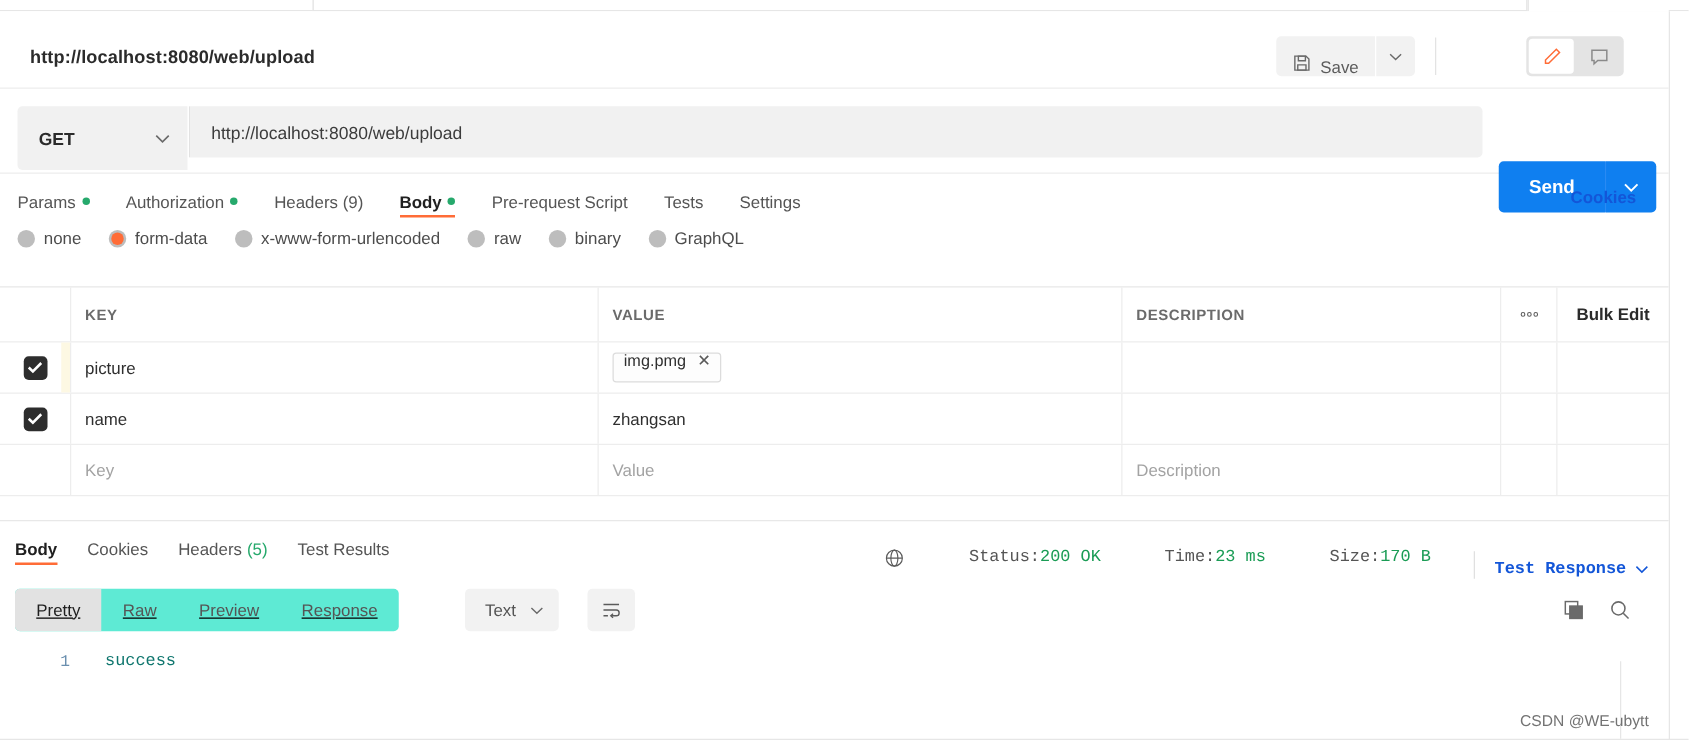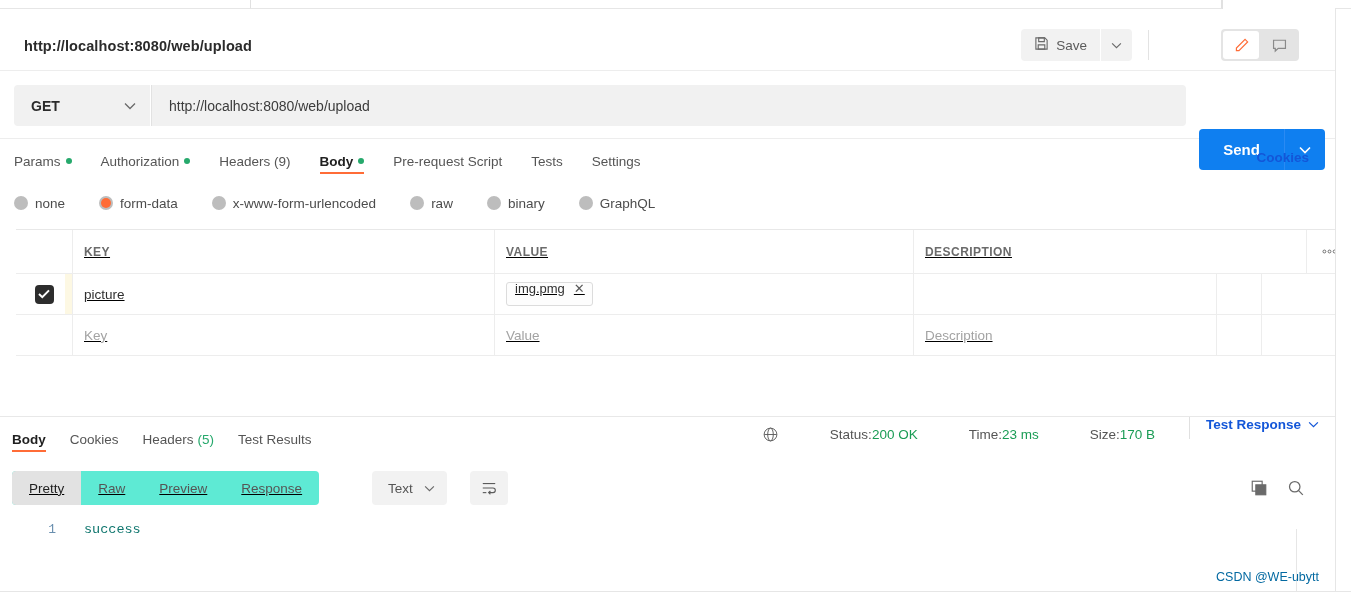--- a/index.html
+++ b/index.html
@@ -19,38 +19,38 @@
   .tabstrip .tseg.a { left:250px; width:972px; border-bottom:1px solid #e6e6e6; }
   .tabstrip .tseg.b { left:1222px; width:113px; border-right:none; }
 
   
   .reqhead { position:absolute; left:0; top:9px; width:1335px; height:62px;
              border-bottom:1px solid #ededed; background:#fff; }
   .req-title { position:absolute; left:24px; top:29px; font-size:14.5px;
                font-weight:bold; color:#2b2b2b; letter-spacing:.1px; }
 
   .savegroup { position:absolute; right:203px; top:20px; display:flex; height:32px; }
-  .save-btn { display:flex; align-items:center; gap:7px; height:32px; padding:0 13px;
+  .save-btn { display:flex; align-items:flex-end; gap:7px; height:32px; padding:0 13px;
               background:#f2f2f2; border-radius:4px 0 0 4px; color:#5b5b5b;
               font-size:13.5px; cursor:pointer; }
   .save-caret { width:31px; height:32px; background:#f2f2f2; border-radius:0 4px 4px 0;
                 margin-left:1px; display:flex; align-items:center; justify-content:center;
                 cursor:pointer; }
   .vsep { position:absolute; right:186px; top:21px; width:1px; height:30px; background:#e3e3e3; }
 
   .iconpair { position:absolute; right:36px; top:20px; display:flex; height:32px;
               background:#e4e4e4; border-radius:4px; padding:2px; gap:2px; }
   .ip-btn { width:36px; height:28px; border-radius:3px; display:flex;
             align-items:center; justify-content:center; cursor:pointer; }
   .ip-btn.active { background:#ffffff; }
 
   
   .urlrow { position:absolute; left:0; top:71px; width:1335px; height:68px;
             border-bottom:1px solid #ededed; }
-  .methodbox { position:absolute; left:14px; top:14px; width:136px; height:41px;
+  .methodbox { position:absolute; left:14px; top:14px; width:136px; height:51px;
                background:#f1f1f1; border-radius:4px 0 0 4px;
                display:flex; align-items:center; justify-content:space-between;
                padding:0 14px 0 17px; cursor:pointer; }
   .methodbox .m { font-size:14px; font-weight:bold; color:#2b2b2b; }
   .urlfield { position:absolute; left:151px; top:14px; width:1035px; height:41px;
               background:#f1f1f1; border-radius:0 4px 4px 0; border-left:1px solid #e2e2e2;
               display:flex; align-items:center; padding-left:17px;
               font-size:14px; color:#3c3c3c; cursor:text; }
   .sendgroup { position:absolute; left:1199px; top:14px; display:flex; height:41px;margin-top:44px; }
   .send-btn { width:85px; height:41px; background:#0f7ff0; border-radius:4px 0 0 4px;
@@ -68,31 +68,31 @@
           font-size:13.5px; color:#555; padding:10px 0 0 0; margin-right:29px;
           cursor:pointer; height:34px; }
   .rtab.active { color:#212121; font-weight:bold; }
   .rtab .ul { position:absolute; left:0; right:0; bottom:-1px; height:2.5px; background:#ff6c37; }
   .dotg { width:6px; height:6px; border-radius:50%; background:#26a96c; display:inline-block; }
   .cookies-link { position:absolute; right:26px; top:11px; font-size:13.5px;
                   color:#1356d8; font-weight:bold; cursor:pointer; }
 
   
   .radios { position:absolute; left:14px; top:183px; height:40px; display:flex;
-            align-items:center; gap:12px; }
+            align-items:flex-start; gap:0; }
   .radio { display:flex; align-items:center; gap:7px; margin-right:22px;
            font-size:13.5px; color:#4c4c4c; cursor:pointer; }
   .rdot { width:14px; height:14px; border-radius:50%; background:#bdbdbd; flex:none; }
   .radio.sel .rdot { background:#bdbdbd; position:relative; }
   .radio.sel .rdot::after { content:""; position:absolute; left:2px; top:2px;
                             width:10px; height:10px; border-radius:50%; background:#ff6c37; }
 
   
-  .kvtable { position:absolute; left:16px; top:229px; width:1335px;
-             border-top:1px solid #e8e8e8;text-decoration:underline; }
+  .kvtable { position:absolute; left:0; top:229px; width:1335px;
+             border-top:1px solid #e8e8e8; }
   .kvrow { display:flex; height:41px; border-bottom:1px solid #ededed; }
   .kvrow.hdr { height:44px; }
   .c-chk { width:57px; flex:none; border-right:1px solid #ededed;
            display:flex; align-items:center; justify-content:center; position:relative; }
   .c-key { width:422px; flex:none; border-right:1px solid #ededed;
            display:flex; align-items:center; padding-left:11px; }
   .c-val { width:419px; flex:none; border-right:1px solid #ededed;
            display:flex; align-items:center; padding-left:11px; }
   .c-desc { flex:1; display:flex; align-items:center; padding-left:11px; }
   .c-dots { width:45px; flex:none; border-left:1px solid #ededed;
@@ -115,21 +115,21 @@
   
   .respbar { position:absolute; left:0; top:416px; width:1335px; height:46px;
              border-top:1px solid #e8e8e8; }
   .resptabs { position:absolute; left:12px; top:0; display:flex; height:46px; }
   .ptab { position:relative; display:flex; align-items:center; gap:4px; font-size:13.5px;
           color:#555; margin-right:24px; padding-top:10px; height:34px; cursor:pointer; }
   .ptab.active { color:#1f1f1f; font-weight:bold; }
   .ptab .ul { position:absolute; left:0; right:0; bottom:-1px; height:2.5px; background:#ff6c37; }
   .cntg { color:#26a96c; }
   .respmeta { position:absolute; right:16px; top:0; height:46px; display:flex;
-              align-items:flex-start; gap:0; font-size:13px; color:#5b5b5b; }
+              align-items:flex-end; gap:0; font-size:13px; color:#5b5b5b;font-family:Liberation Mono, monospace; }
   .respmeta .seg { margin-right:17px; }
   .gv { color:#1a9c55; }
   .msep { width:1px; height:22px; background:#e0e0e0; margin:0 16px 0 0; }
   .saveresp { color:#1356d8; font-weight:bold; font-size:13.5px; cursor:pointer;
               display:flex; align-items:center; gap:7px; }
 
   .resptools { position:absolute; left:0; top:462px; width:1335px; height:52px; }
   .seg-group { position:absolute; left:12px; top:9px; display:flex; height:34px;
                background:#5eead4; border-radius:4px; overflow:hidden;text-decoration:underline; }
   .seg { display:flex; align-items:center; justify-content:center; height:34px;
@@ -145,21 +145,21 @@
              gap:19px; height:34px; }
   .rticon { cursor:pointer; display:flex; align-items:center; }
 
   .respbody { position:absolute; left:0; top:514px; width:1335px; height:78px;
               background:#fff; }
   .lnum { position:absolute; left:40px; top:8px; width:16px; text-align:right;
           font-family:"Liberation Mono", monospace; font-size:13px; color:#6a8faf; }
   .bodytext { position:absolute; left:84px; top:8px;
               font-family:"Liberation Mono", monospace; font-size:13.5px; color:#0f766e; }
   .vscroll { position:absolute; right:38px; top:15px; width:1px; height:62px; background:#e6e6e6; }
-  .watermark { position:absolute; right:16px; bottom:8px; font-size:12.5px; color:#0369a1; }
+  .watermark { position:absolute; right:16px; bottom:8px; font-size:12.5px; color:#737373; }
 
   .rightgutter { position:absolute; left:1335px; top:9px; width:16px; height:583px;
                  background:#fff; border-left:1px solid #e6e6e6; }
   .outerbottom { position:absolute; left:0; bottom:0; width:1351px; height:1px; background:#e6e6e6; }
 </style>
 </head>
 <body>
 
 <div class="app">
 
@@ -293,20 +293,21 @@
       <div class="c-desc">
           <span class="hdr-txt">DESCRIPTION</span>
         </div>
       <div class="c-dots">
         <svg width="17" height="7" viewBox="0 0 20 8">
           <circle cx="4" cy="4" r="1.7" fill="none" stroke="#5b5b5b" stroke-width="1"></circle>
           <circle cx="10" cy="4" r="1.7" fill="none" stroke="#5b5b5b" stroke-width="1"></circle>
           <circle cx="16" cy="4" r="1.7" fill="none" stroke="#5b5b5b" stroke-width="1"></circle>
         </svg>
       </div>
+      <div class="c-bulk">Bulk Edit</div>
     </div>
 
     <div class="kvrow">
       <div class="c-chk">
         <div class="cbox">
           <svg width="12" height="10" viewBox="0 0 12 10" fill="none" stroke="#ffffff" stroke-width="2">
               <path d="M1 5L4.3 8.2L11 1.4"></path>
             </svg>
         </div>
         <div class="hl"></div>
@@ -320,20 +321,40 @@
           <span class="fx">✕</span>
         </div>
       </div>
       <div class="c-desc">
           <span class="cellval"></span>
         </div>
       <div class="c-dots"></div>
       <div class="c-bulk"></div>
     </div>
 
+    <div class="kvrow">
+      <div class="c-chk">
+        <div class="cbox">
+          <svg width="12" height="10" viewBox="0 0 12 10" fill="none" stroke="#ffffff" stroke-width="2">
+              <path d="M1 5L4.3 8.2L11 1.4"></path>
+            </svg>
+        </div>
+      </div>
+      <div class="c-key">
+          <span class="cellval">name</span>
+        </div>
+      <div class="c-val">
+          <span class="cellval">zhangsan</span>
+        </div>
+      <div class="c-desc">
+          <span class="cellval"></span>
+        </div>
+      <div class="c-dots"></div>
+      <div class="c-bulk"></div>
+    </div>
 
     <div class="kvrow">
       <div class="c-chk"></div>
       <div class="c-key">
           <span class="ph">Key</span>
         </div>
       <div class="c-val">
           <span class="ph">Value</span>
         </div>
       <div class="c-desc">

